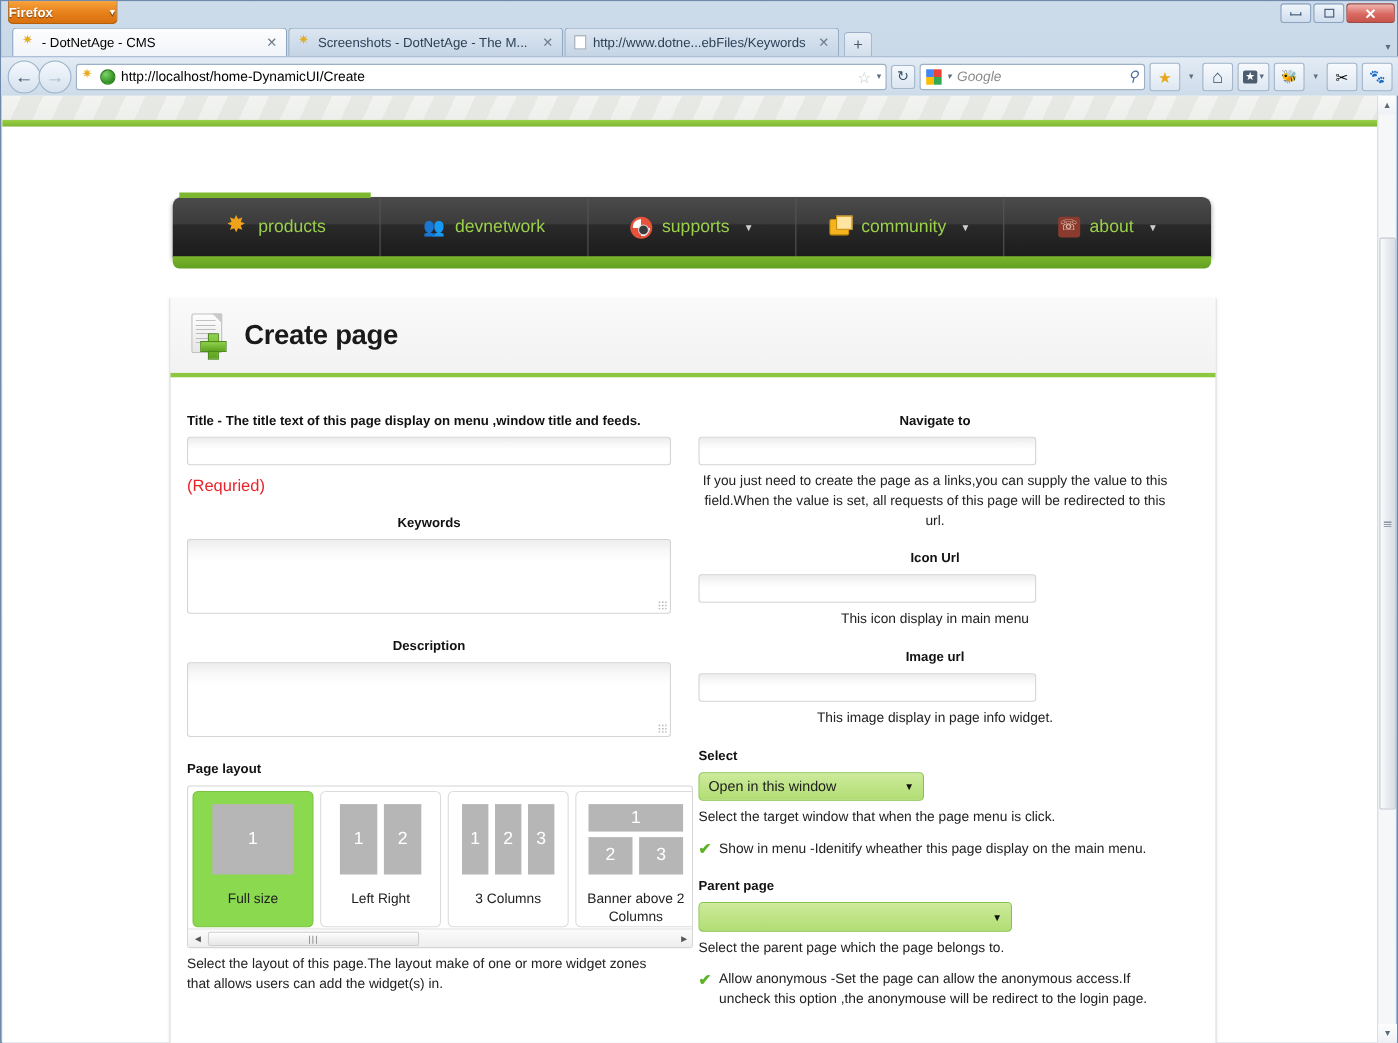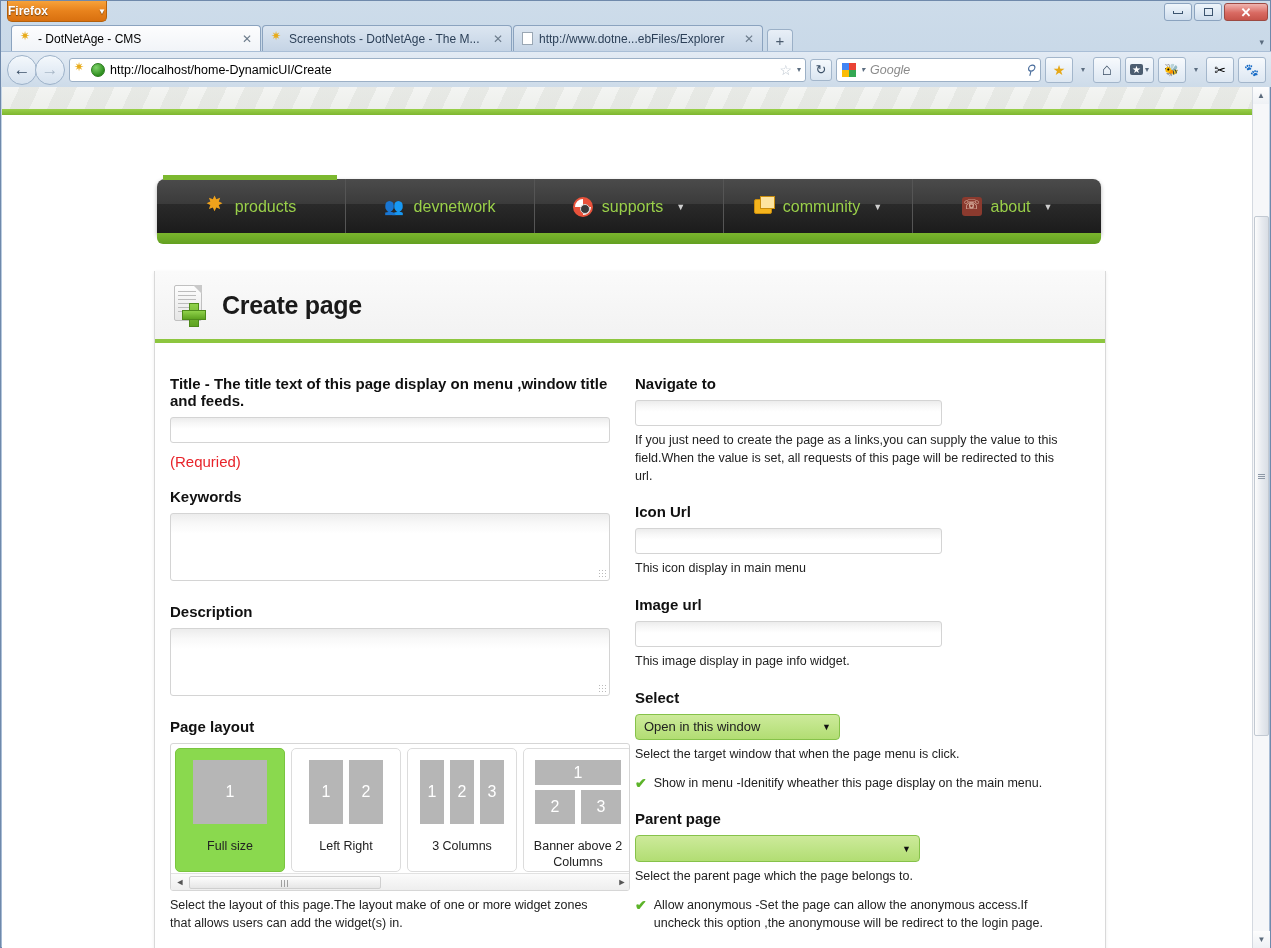--- a/index.html
+++ b/index.html
@@ -223,39 +223,39 @@
     border:1px solid #4e8a1b;
   }
   .doc-plus-icon .plus:before{ left:7px; top:0; width:8px; height:22px; }
   .doc-plus-icon .plus:after{ left:0; top:7px; width:22px; height:8px; }
   #page-title { font-size:25px; font-weight:bold; color:#1a1a1a; letter-spacing:-.3px; }
 
   #card-body { display:flex; padding:32px 15px 0 15px; }
   .col-left { width:465px; padding-right:25px; }
   .col-right { width:430px; }
 
-  .flabel { font-size:15px; font-weight:bold; color:#111; margin-bottom:8px; }
+  .flabel { font-size:12px; font-weight:bold; color:#111; margin-bottom:8px; }
   .fhelp { font-size:12.5px; color:#222; line-height:1.42; margin-top:6px; }
   .required { font-size:15px; color:#e8232a; margin:10px 0 18px; }
 
   .txt-input {
     width:100%; height:26px; border:1px solid #d4d4d4; border-radius:3px;
     background:linear-gradient(to bottom,#ececec 0%, #f7f7f7 22%, #ffffff 45%);
   }
   .txt-area {
     width:100%; height:68px; border:1px solid #d4d4d4; border-radius:3px;
     background:linear-gradient(to bottom,#ececec 0%, #f8f8f8 14%, #ffffff 30%);
     position:relative;
   }
   .txt-area .grip {
     position:absolute; right:3px; bottom:3px; width:8px; height:8px;
     background:
       radial-gradient(circle, #b9b9b9 40%, transparent 45%) 0 0/3px 3px repeat;
   }
-  .block { margin-bottom:22px; }
+  .block { margin-bottom:22px;text-align:center; }
   .block.tight { margin-bottom:18px; }
 
   
   #layout-picker {
     width:460px; height:148px; border:1px solid #d6d6d6; border-radius:3px;
     background:#fff; overflow:hidden; position:relative;
     display:flex; gap:6px; padding:4px;
   }
   .layout-card {
     width:110px; height:124px; border:1px solid #dcdcdc; border-radius:5px;
@@ -354,21 +354,21 @@
       <span class="tlabel">- DotNetAge - CMS</span>
       <span class="tclose">✕</span>
     </div>
     <div class="tab inactive" style="left:261px; width:250px;">
       <span class="dna-ico"></span>
       <span class="tlabel">Screenshots - DotNetAge - The M...</span>
       <span class="tclose">✕</span>
     </div>
     <div class="tab inactive" style="left:512px; width:250px;">
       <span class="page-ico"></span>
-      <span class="tlabel">http://www.dotne...ebFiles/Explorer</span>
+      <span class="tlabel">http://www.dotne...ebFiles/Keywords</span>
       <span class="tclose">✕</span>
     </div>
     <div id="newtab" style="left:766px;">
       <span>+</span>
     </div>
     <div id="tablist-caret">▾</div>
   </div>
 
   <div id="navbar">
     <div class="navbtn">

